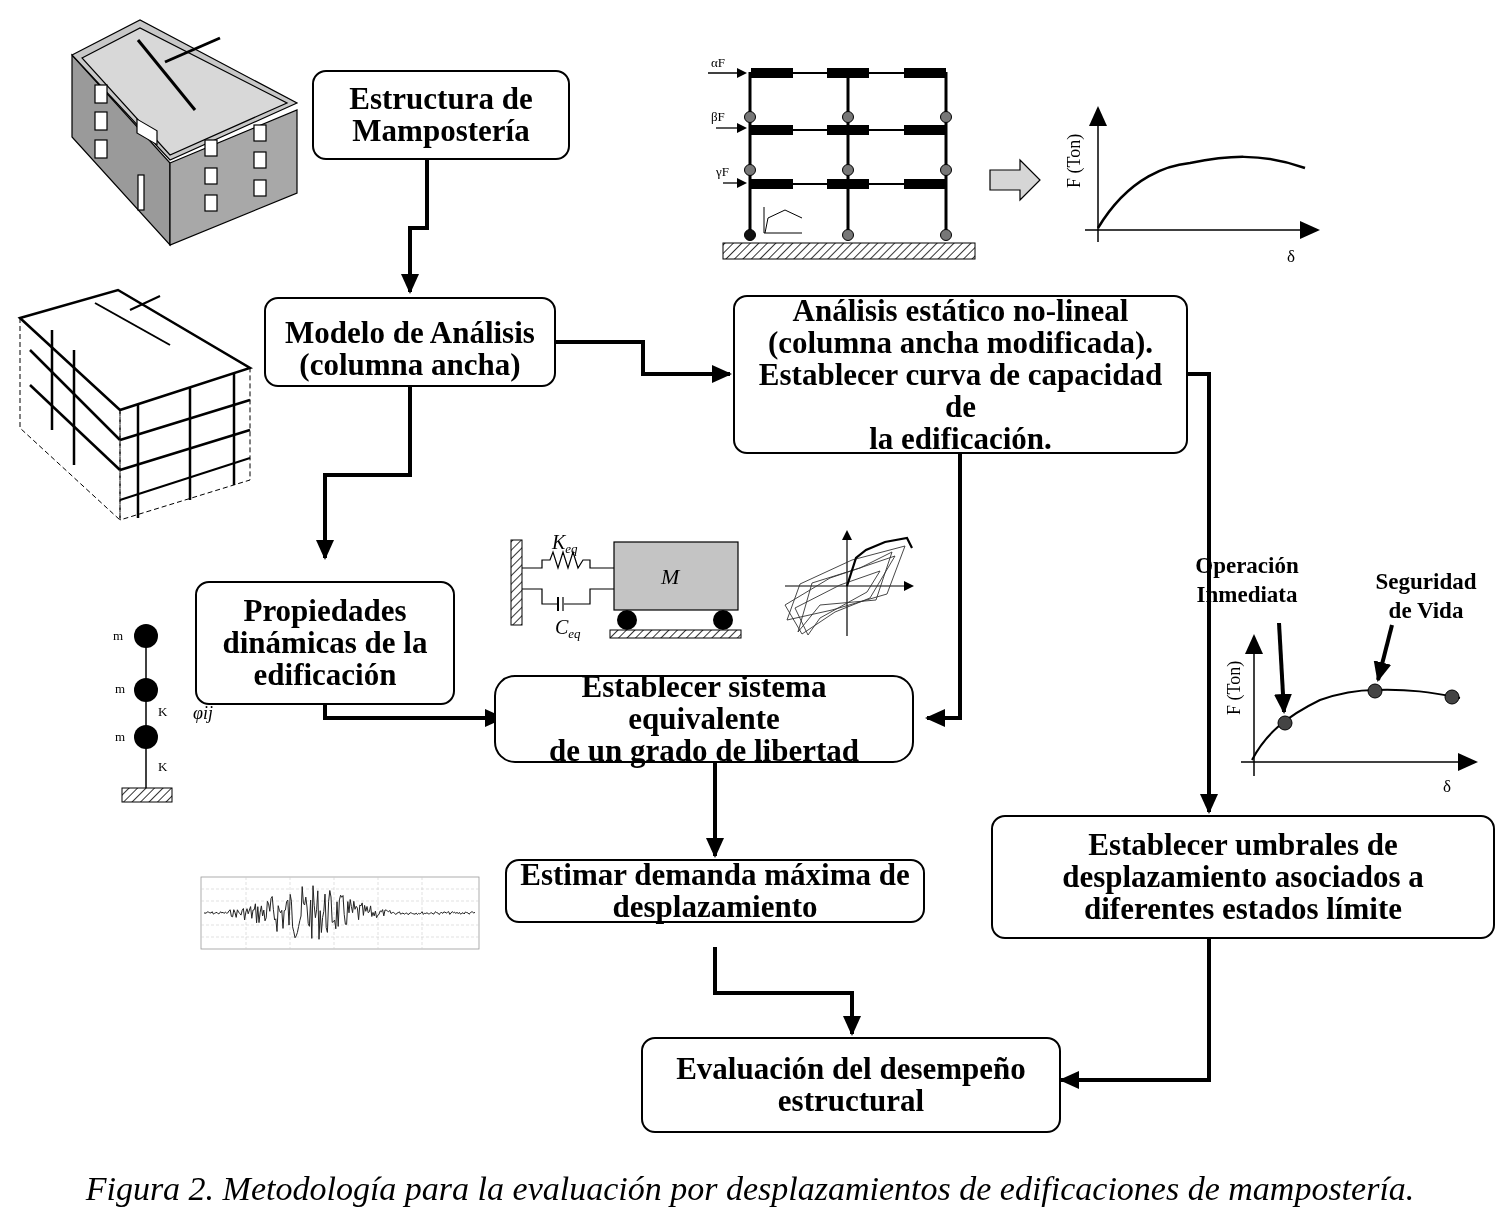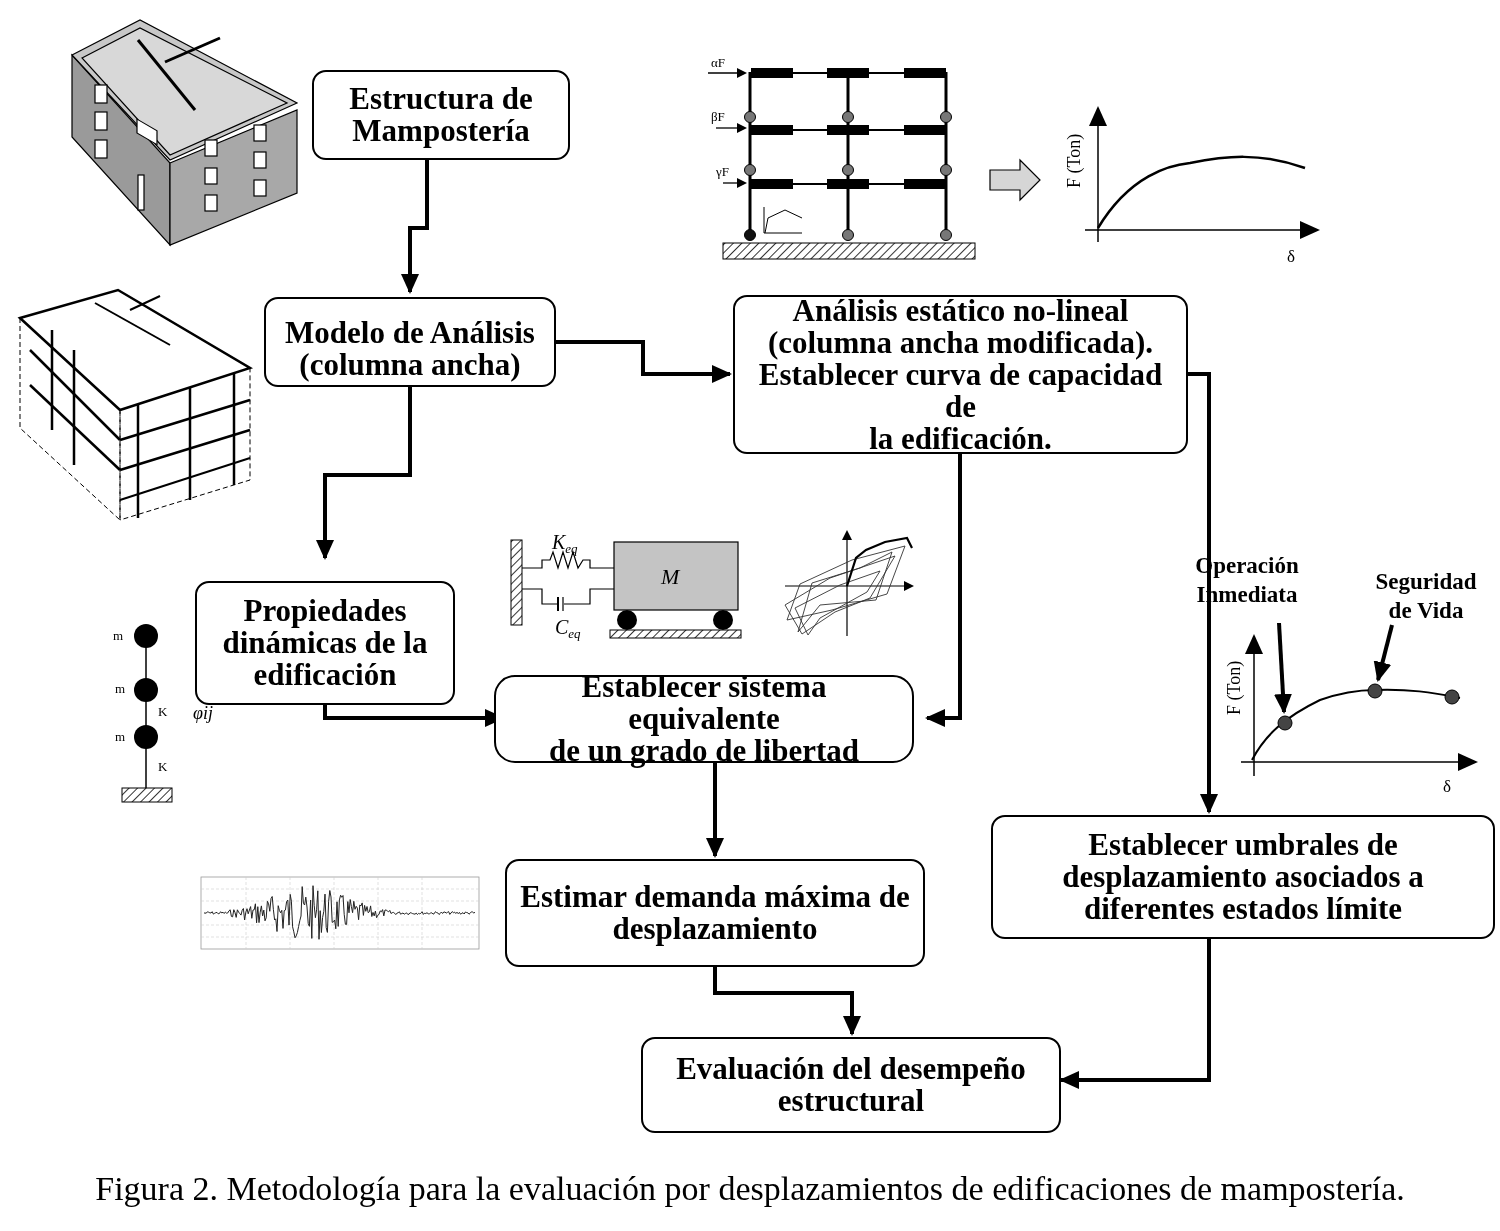--- a/index.html
+++ b/index.html
@@ -3,21 +3,21 @@
 <meta charset="utf-8">
 <style>
   html, body { margin:0; padding:0; background:#ffffff; }
   body { width:1500px; height:1231px; position:relative; overflow:hidden; font-family:"Liberation Serif", serif; color:#000; }
   svg.canvas { position:absolute; left:0; top:0; width:1500px; height:1231px; }
   .box { position:absolute; border:2.5px solid #000; border-radius:14px; background:#fff; box-sizing:border-box;
          display:flex; align-items:center; justify-content:center; text-align:center;
          font-family:"Liberation Serif", serif; font-weight:bold; font-size:31px; line-height:32px; padding:4px 10px; }
   .box span { white-space:pre-line; }
   .lbl { position:absolute; font-family:"Liberation Serif", serif; }
-  .caption { position:absolute; left:0; width:1500px; top:1170px; text-align:center; font-size:34px; font-family:"Liberation Serif", serif; }
+  .caption { position:absolute; left:0; width:1500px; top:1170px; text-align:center; font-size:34px; font-family:"Liberation Serif", serif;font-style:italic; }
   .bold-lbl { font-weight:bold; font-size:23px; line-height:29px; text-align:center; }
 </style>
 </head>
 <body>
 
 <svg class="canvas" viewBox="0 0 1500 1231">
   <defs>
     <marker id="ah" markerWidth="10" markerHeight="10" refX="8" refY="5" orient="auto" markerUnits="userSpaceOnUse">
       <path d="M0,0 L10,5 L0,10 Z" fill="#000"></path>
     </marker>
@@ -231,21 +231,21 @@
   </div>
 <div class="box" style="left:195px; top:561px; width:260px; height:124px;margin-top:20px;">
     <span>Propiedades
 dinámicas de la
 edificación</span>
   </div>
 <div class="box" style="left:494px; top:675px; width:420px; height:88px;border-radius:21px;">
     <span>Establecer  sistema equivalente
 de un grado de libertad</span>
   </div>
-<div class="box" style="left:505px; top:859px; width:420px; height:108px;">
+<div class="box" style="left:505px; top:859px; width:420px; height:64px;">
     <span>Estimar demanda máxima de
 desplazamiento</span>
   </div>
 <div class="box" style="left:991px; top:815px; width:504px; height:124px;">
     <span>Establecer umbrales de
 desplazamiento asociados a
 diferentes estados límite</span>
   </div>
 <div class="box" style="left:641px; top:1037px; width:420px; height:96px;">
     <span>Evaluación del desempeño

